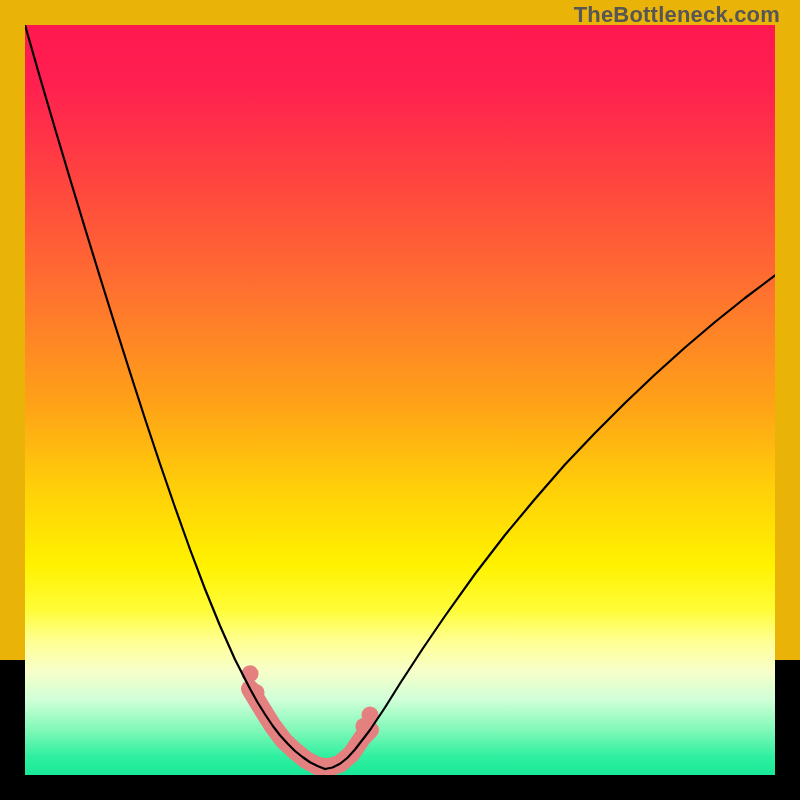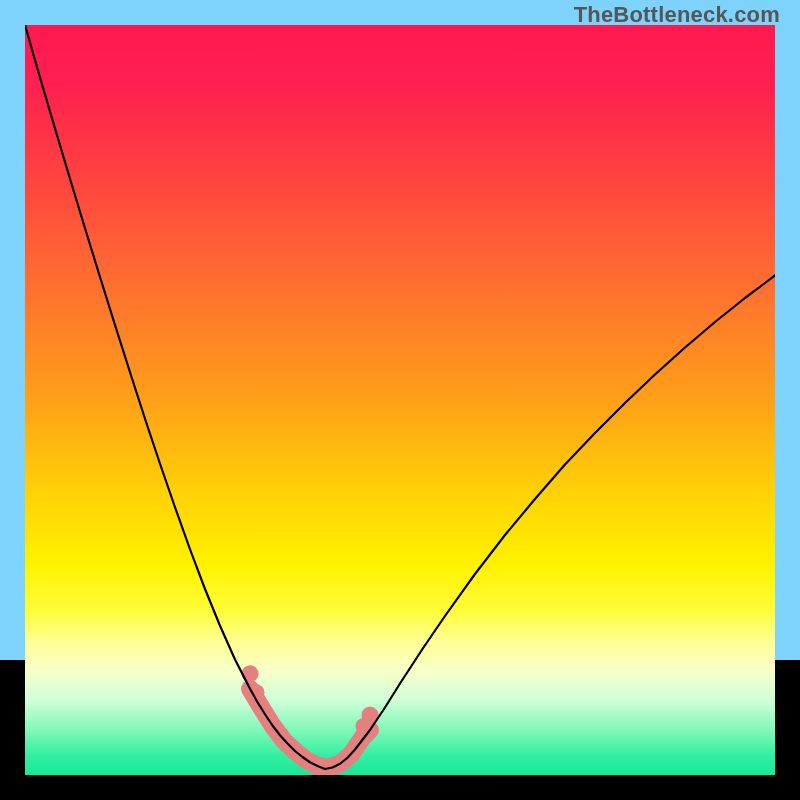--- a/index.html
+++ b/index.html
@@ -1,21 +1,21 @@
 <!DOCTYPE html>
 <html><head>
 <meta charset="utf-8">
 <style>
   * { margin: 0; padding: 0; box-sizing: border-box; }
   html, body { width: 800px; height: 800px; overflow: hidden; background: #000; }
   .frame {
     position: absolute;
     top: 0; left: 0;
     width: 800px; height: 660px;
-    background: #7dd3fc;
+    background: #eab308;
   }
   .plot-area {
     position: absolute;
     top: 25px;
     left: 25px;
     width: 750px;
     height: 750px;
     overflow: hidden;
   }
   .gradient-bg {

